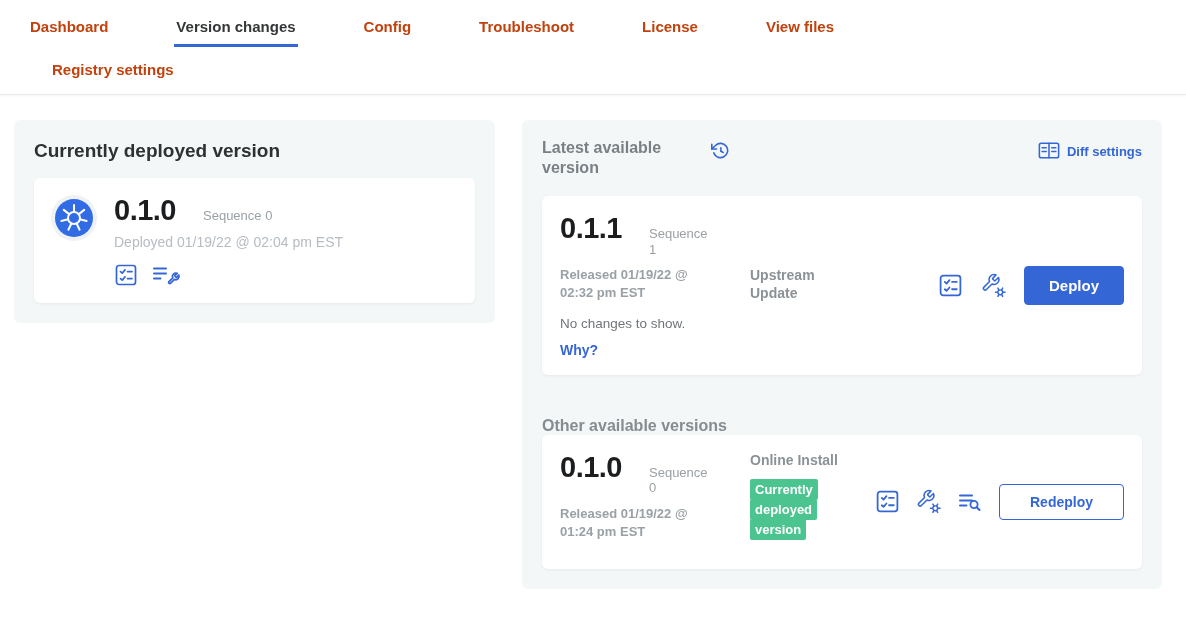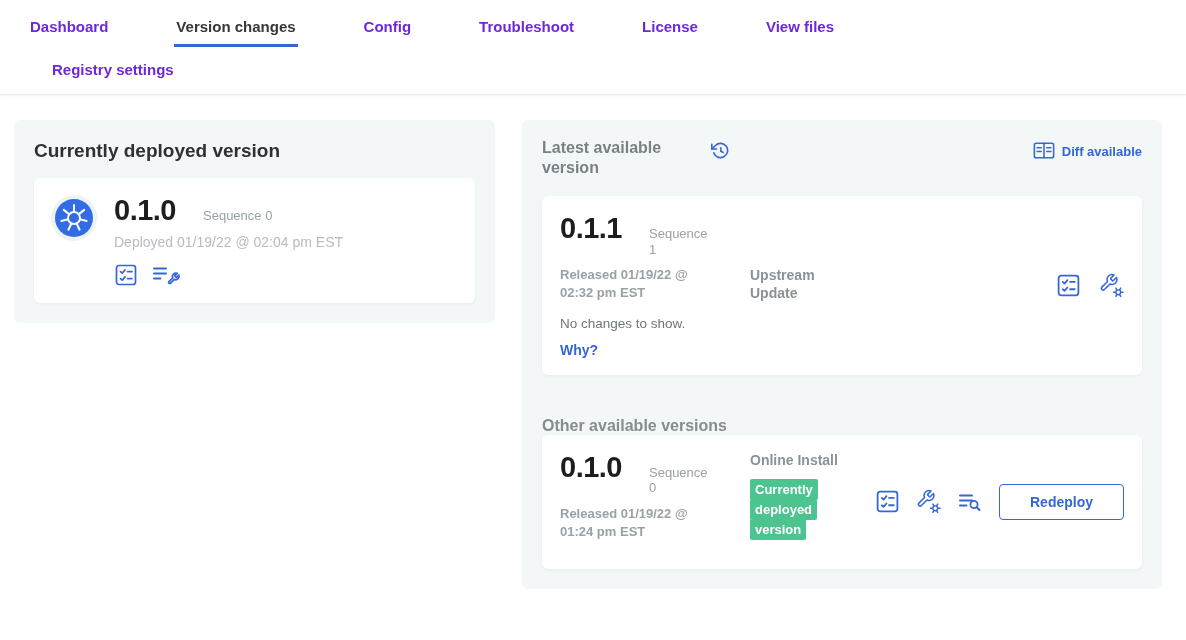--- a/index.html
+++ b/index.html
@@ -16,21 +16,21 @@
   .top-nav {
     background: #fff;
     border-bottom: 1px solid #e7eaec;
     box-shadow: 0 1px 2px rgba(0,0,0,0.04);
   }
   .nav-row1 { display: flex; gap: 64px; padding: 0 28px; }
   .nav-row2 { display: flex; padding: 0 50px; }
   .tab {
     font-size: 15px;
     font-weight: 700;
-    color: #6d28d9;
+    color: #c2410c;
     padding: 18px 2px 9px 2px;
     border-bottom: 3px solid transparent;
     cursor: pointer;
     white-space: nowrap;
   }
   .nav-row2 .tab { padding: 14px 2px 16px 2px; border-bottom: none; }
   .tab.active { color: #343637; border-bottom-color: var(--accent-blue); }
 
   
   .main { display: flex; align-items: flex-start; gap: 27px; padding: 25px 24px 0 14px; }
@@ -210,21 +210,21 @@
           <span>
             <svg viewBox="0 0 24 20" width="22" height="19" fill="none" stroke="currentColor" stroke-width="1.7" stroke-linecap="round">
               <rect x="1.5" y="2" width="21" height="16" rx="2"></rect>
               <line x1="12" y1="2" x2="12" y2="18"></line>
               <line x1="4.5" y1="7" x2="9" y2="7"></line>
               <line x1="4.5" y1="11" x2="9" y2="11"></line>
               <line x1="15" y1="7" x2="19.5" y2="7"></line>
               <line x1="15" y1="11" x2="19.5" y2="11"></line>
             </svg>
           </span>
-          <span class="link-text">Diff available</span>
+          <span class="link-text">Diff settings</span>
         </div>
       </div>
 
       <div class="card version-card">
         <div class="colA">
           <div class="version-row">
             <span class="version-number">0.1.1</span>
             <span class="sequence seq-narrow">Sequence 1</span>
           </div>
           <div class="released-at">Released 01/19/22 @ 02:32 pm EST</div>
@@ -253,20 +253,21 @@
                 <circle cx="18.5" cy="18.5" r="2.3"></circle>
                 <line x1="21.5" y1="18.5" x2="23.1" y2="18.5"></line>
                 <line x1="20" y1="21.1" x2="20.8" y2="22.5"></line>
                 <line x1="17" y1="21.1" x2="16.2" y2="22.5"></line>
                 <line x1="15.5" y1="18.5" x2="13.9" y2="18.5"></line>
                 <line x1="17" y1="15.9" x2="16.2" y2="14.5"></line>
                 <line x1="20" y1="15.9" x2="20.8" y2="14.5"></line>
               </g>
             </svg>
           </button>
+          <button class="btn btn-primary">Deploy</button>
         </div>
       </div>
 
       <div class="other-heading">Other available versions</div>
 
       <div class="card version-card other">
         <div class="colA">
           <div class="version-row">
             <span class="version-number">0.1.0</span>
             <span class="sequence seq-narrow">Sequence 0</span>

